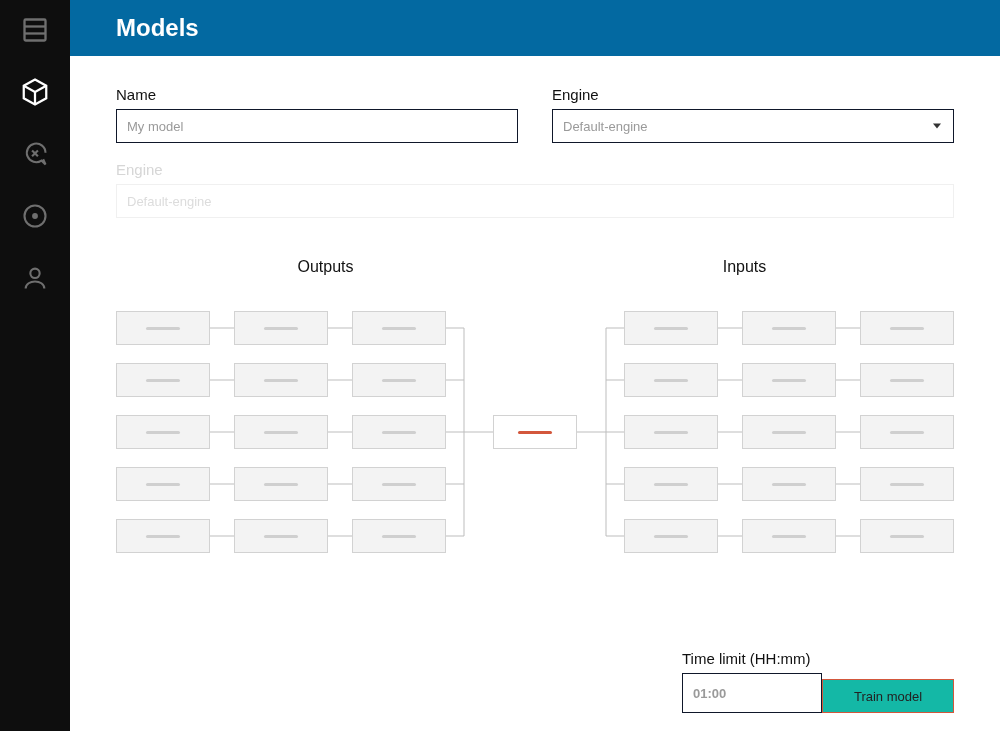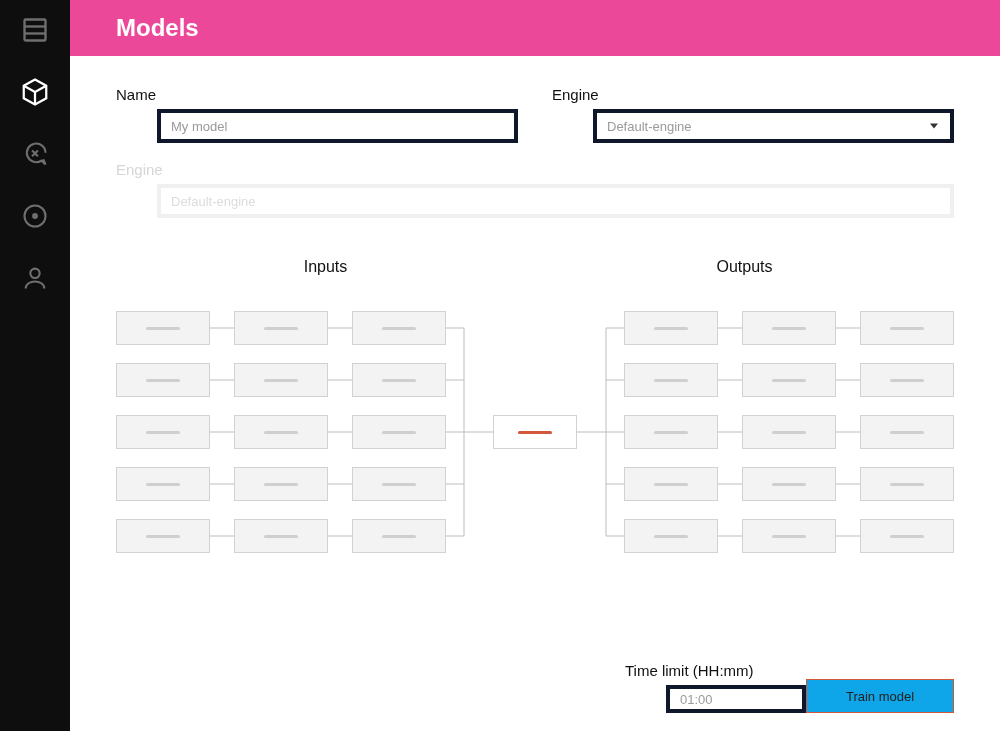--- a/index.html
+++ b/index.html
@@ -7,48 +7,48 @@
   .app { display: flex; width: 100%; height: 100%; }
 
   
   .sidebar { width: 70px; background: #0e0e0e; display: flex; flex-direction: column; align-items: center; padding-top: 14px; gap: 30px; }
   .sidebar .icon { width: 32px; height: 32px; display: flex; align-items: center; justify-content: center; color: #6f6f6f; cursor: pointer; }
   .sidebar .icon.active { color: #ffffff; }
 
   
   .main { flex: 1; display: flex; flex-direction: column; }
 
-  .header { height: 56px; background: #ec4899; display: flex; align-items: center; padding: 0 46px; }
+  .header { height: 56px; background: #0369a1; display: flex; align-items: center; padding: 0 46px; }
   .header h1 { color: #fff; font-size: 24px; font-weight: 700; }
 
   .content { flex: 1; padding: 30px 46px 18px 46px; display: flex; flex-direction: column; }
 
   .form-row { display: flex; gap: 34px; margin-bottom: 18px; }
   .form-group { flex: 1; display: flex; flex-direction: column; }
   .form-label { font-size: 15px; color: #111; margin-bottom: 6px; font-weight: 500; }
   .form-label.disabled { color: #d6d6d6; }
-  .control { height: 34px; border: 4px solid #0f172a; background: #fff; padding: 0 10px; font-size: 13px; color: #9a9a9a; display: flex; align-items: center; position: relative; margin-left: 41px; }
+  .control { height: 34px; border: 1px solid #0f172a; background: #fff; padding: 0 10px; font-size: 13px; color: #9a9a9a; display: flex; align-items: center; position: relative; }
   .control.disabled { border-color: #f0f0f0; color: #dcdcdc; background: #fff; }
   .caret { position: absolute; right: 12px; top: 50%; transform: translateY(-50%); width:0; height:0; border-left:4px solid transparent; border-right:4px solid transparent; border-top:5px solid #333; }
 
   
   .diagram-wrap { margin-top: 22px; }
   .io-titles { display: flex; }
   .io-title { flex: 1; text-align: center; font-size: 16px; font-weight: 500; color: #111; margin-bottom: 16px; }
   .diagram { position: relative; height: 280px; }
   .diagram svg.wires { position: absolute; inset: 0; width: 100%; height: 100%; }
   .node-box { position: absolute; border: 1px solid #d2d2d2; background: #f3f3f3; display:flex; align-items:center; justify-content:center; }
   .node-box .dash { width: 34px; height: 3px; background: #cfcfcf; border-radius: 2px; }
   .node-center { background:#fff; }
   .node-center .dash { background: #d3573c; }
 
   .footer-row { margin-top: auto; display:flex; align-items:flex-end; justify-content:flex-end; }
   .time-group { display:flex; flex-direction:column; }
-  .time-input { width: 140px; height: 28px; }
-  .train-btn { width: 148px; height: 34px; border: 1px solid #d3573c; background: #0ea5e9; color: #222; font-size: 13px; display:flex; align-items:center; justify-content:center; cursor:pointer; }
+  .time-input { width: 140px; height: 40px; font-weight: bold; }
+  .train-btn { width: 132px; height: 34px; border: 1px solid #d3573c; background: #14b8a6; color: #222; font-size: 13px; display:flex; align-items:center; justify-content:center; cursor:pointer; }
 </style>
 </head>
 <body>
 
 <div class="app">
   <div class="sidebar">
     <div class="icon">
       <svg width="28" height="28" viewBox="0 0 24 24" fill="none" stroke="currentColor" stroke-width="2">
           <rect x="3" y="3" width="18" height="18" rx="1"></rect>
           <line x1="3" y1="9" x2="21" y2="9"></line>
@@ -109,22 +109,22 @@
         <div class="form-group">
           <label class="form-label disabled">Engine</label>
           <div class="control disabled">
             <span>Default-engine</span>
           </div>
         </div>
       </div>
 
       <div class="diagram-wrap">
         <div class="io-titles">
+          <div class="io-title">Outputs</div>
           <div class="io-title">Inputs</div>
-          <div class="io-title">Outputs</div>
         </div>
         <div class="diagram" id="diagram">
           <svg class="wires" id="wires" viewBox="0 0 838 280">
               <line x1="94" y1="36" x2="118" y2="36" stroke="#bdbdbd" stroke-width="1"></line>
               <line x1="212" y1="36" x2="236" y2="36" stroke="#bdbdbd" stroke-width="1"></line>
               <line x1="94" y1="88" x2="118" y2="88" stroke="#bdbdbd" stroke-width="1"></line>
               <line x1="212" y1="88" x2="236" y2="88" stroke="#bdbdbd" stroke-width="1"></line>
               <line x1="94" y1="140" x2="118" y2="140" stroke="#bdbdbd" stroke-width="1"></line>
               <line x1="212" y1="140" x2="236" y2="140" stroke="#bdbdbd" stroke-width="1"></line>
               <line x1="94" y1="192" x2="118" y2="192" stroke="#bdbdbd" stroke-width="1"></line>

